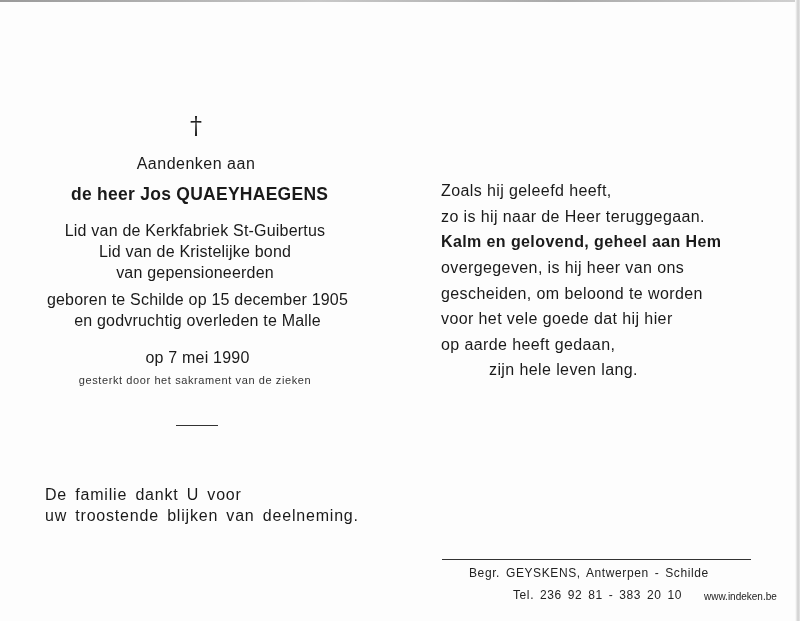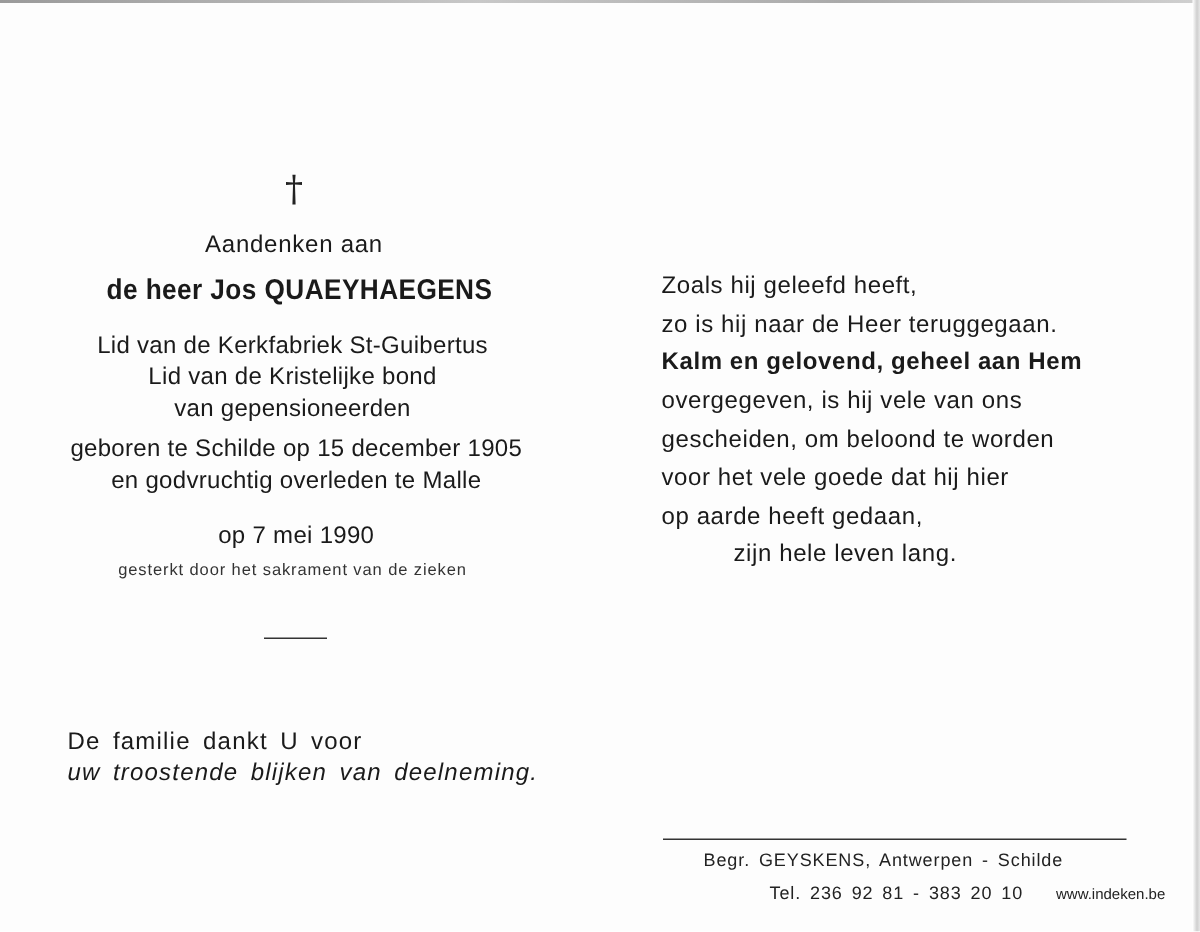--- a/index.html
+++ b/index.html
@@ -41,21 +41,21 @@
     .l4 { left: 30px; width: 335px; top: 291px; }
     .l5 { left: 30px; width: 335px; top: 312px; text-align: center; }
     .l6 { left: 30px; width: 335px; top: 333px; margin-top: 16px; }
     .small { left: 40px; width: 310px; top: 374px; font-size: 11px; letter-spacing: 0.6px; color: #333; }
     .dash {
       position: absolute; left: 176px; top: 425px; width: 42px; height: 1px;
       background: #333;
     }
     .thanks { font-size: 16px; left: 45px; letter-spacing: 0.8px; word-spacing: 3px; }
     .t1 { top: 486px; }
-    .t2 { top: 507px; font-style: italic; }
+    .t2 { top: 507px; }
     .poem { left: 441px; font-size: 16px; letter-spacing: 0.4px; }
     .p0 { top: 182px; } .p1 { top: 208px; } .p2 { top: 233px; font-weight: bold; } .p3 { top: 259px; }
     .p4 { top: 285px; } .p5 { top: 310px; } .p6 { top: 336px; } .p7 { top: 361px; margin-left: 48px; }
     .rule {
       position: absolute; left: 442px; top: 559px; width: 309px; height: 1px; background: #333;
     }
     .undertaker { left: 469px; top: 566px; font-size: 12px; letter-spacing: 0.6px; word-spacing: 2px; color: #222; }
     .phone { left: 513px; top: 588px; font-size: 12px; letter-spacing: 0.6px; word-spacing: 2px; color: #222; }
     .watermark { left: 704px; top: 591px; font-size: 10px; color: #222; }
   </style>
@@ -81,21 +81,21 @@
   <div class="abs center small">gesterkt door het sakrament van de zieken</div>
 
   <div class="dash"></div>
 
   <div class="abs thanks t1">De familie dankt U voor</div>
   <div class="abs thanks t2">uw troostende blijken van deelneming.</div>
 
   <div class="abs poem p0">Zoals hij geleefd heeft,</div>
   <div class="abs poem p1">zo is hij naar de Heer teruggegaan.</div>
   <div class="abs poem p2">Kalm en gelovend, geheel aan Hem</div>
-  <div class="abs poem p3">overgegeven, is hij vele van ons</div>
+  <div class="abs poem p3">overgegeven, is hij heer van ons</div>
   <div class="abs poem p4">gescheiden, om beloond te worden</div>
   <div class="abs poem p5">voor het vele goede dat hij hier</div>
   <div class="abs poem p6">op aarde heeft gedaan,</div>
   <div class="abs poem p7">zijn hele leven lang.</div>
 
   <div class="rule"></div>
   <div class="abs undertaker">Begr.  GEYSKENS,  Antwerpen - Schilde</div>
   <div class="abs phone">Tel.  236 92 81  -  383 20 10</div>
   <div class="abs watermark">www.indeken.be</div>
 </div>

